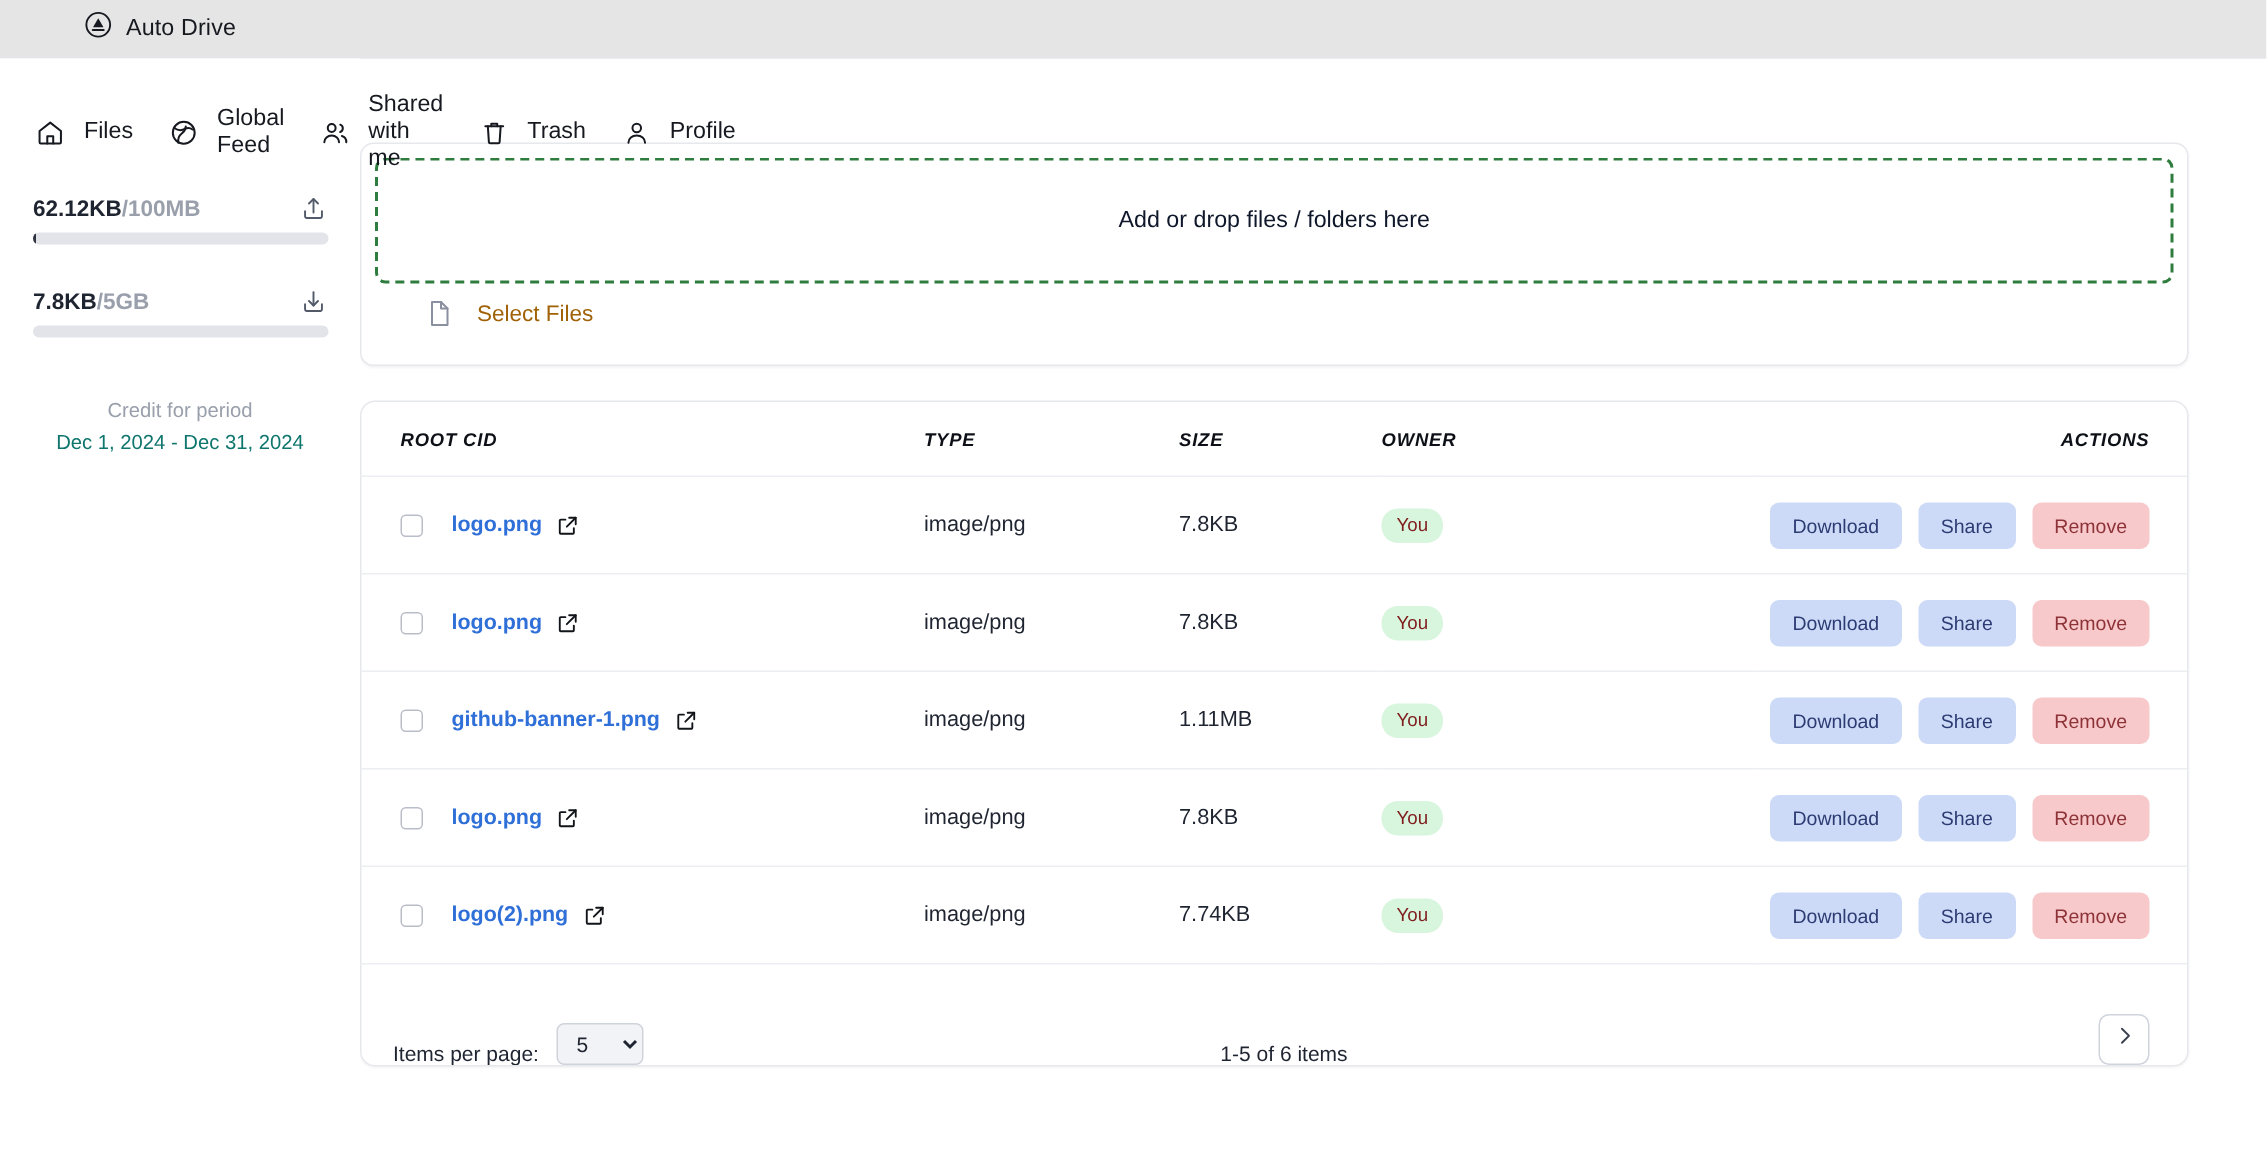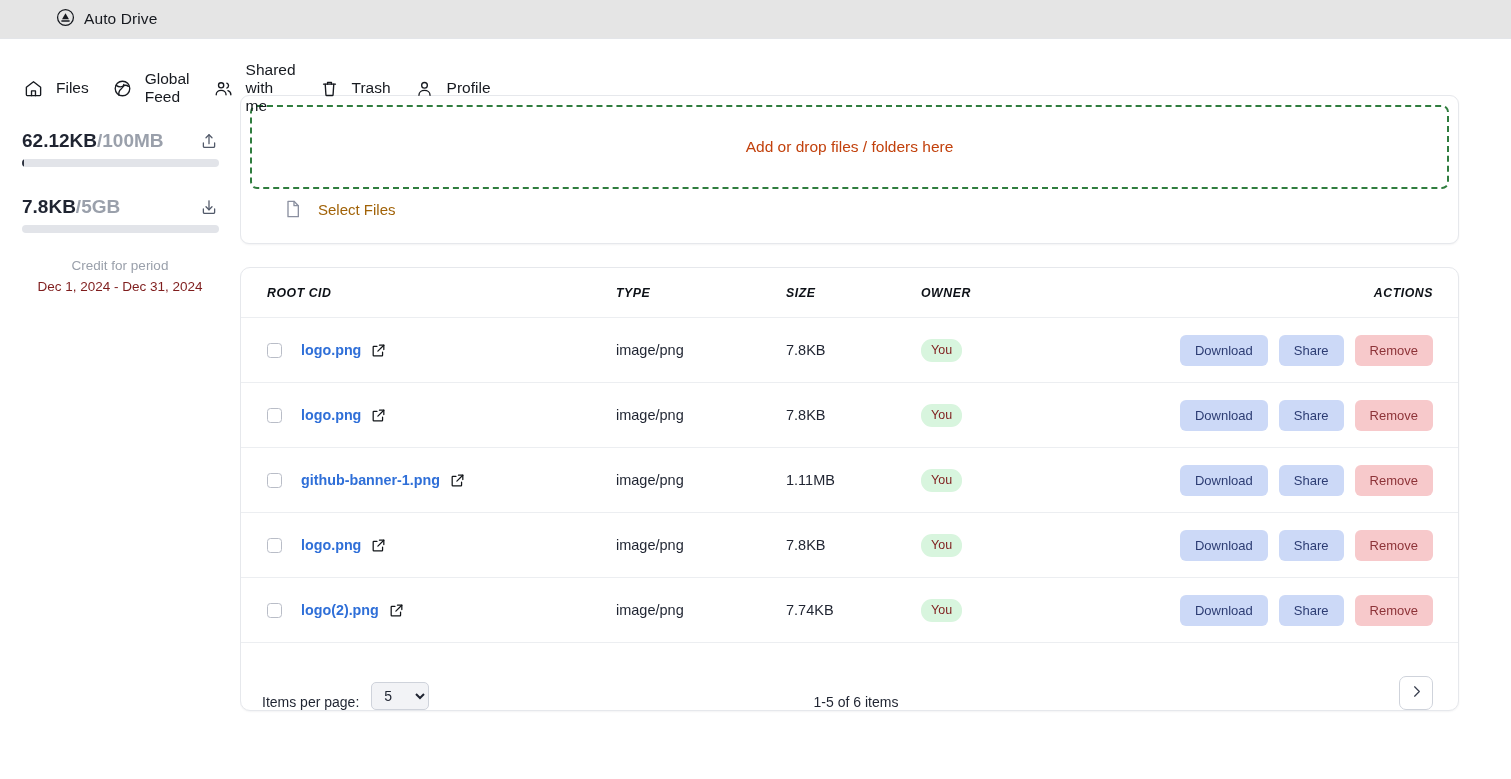--- a/index.html
+++ b/index.html
@@ -46,34 +46,34 @@
     cursor: pointer;
   }
   .nav-label { font-size: 15.5px; color: #16191f; }
   .nav-icon { width: 19px; height: 19px; display: block; color: #16191f; flex: 0 0 19px; }
 
   .quota-block { margin-top: 26px; padding: 0 22px 0 22px; }
   .quota-row {
     display: flex; align-items: center; justify-content: space-between;
     margin-bottom: 7px;
   }
-  .quota-text { font-size: 19px; font-weight: 700; color: #1f2431; }
+  .quota-text { font-size: 15px; font-weight: 700; color: #1f2431; }
   .quota-text .total { color: #9aa0ab; font-weight: 700; }
   .quota-icon { width: 18px; height: 18px; color: #525a6a; }
   .bar {
     height: 8px; border-radius: 5px; background: #e2e4e9; width: 197px;
     position: relative; overflow: hidden;
   }
   .bar > i { position: absolute; left: 0; top: 0; bottom: 0; background: #2e3340; display: block; }
   .quota-gap { height: 29px; }
   .credit {
-    margin-top: 22px; text-align: center; color: #9aa0ab;
+    margin-top: 38px; text-align: center; color: #9aa0ab;
     font-size: 13.5px; line-height: 21px;
   }
-  .credit .range { color: #7f1d1d; }
+  .credit .range { color: #0f766e; }
 
   
   .main { flex: 1 1 auto; padding: 56px 51px 0 0; }
   .main-inner { width: 1219px; }
 
   
   .upload-card {
     background: #fff;
     border: 1px solid #e6e8ec;
     border-radius: 9px;
@@ -81,21 +81,21 @@
     padding: 8px 8px 14px 8px;
   }
   .dropzone {
     border: 2px dashed #2f7d3e;
     border-radius: 7px;
     height: 84px;
     display: flex; align-items: center; justify-content: center;
     margin: 1px 1px 0 1px;
     cursor: pointer;
   }
-  .dropzone-text { color: #c2410c; font-size: 15.5px; }
+  .dropzone-text { color: #0f172a; font-size: 15.5px; }
   .select-row {
     display: flex; align-items: center; gap: 15px;
     padding: 10px 0 10px 34px; cursor: pointer;
   }
   .select-row:first-of-type { margin-top: 14px; }
   .select-icon { width: 20px; height: 20px; color: #8b90a0; flex: 0 0 20px; }
   .select-label { font-size: 15px; color: #a16207; }
 
   
   .table-card {

